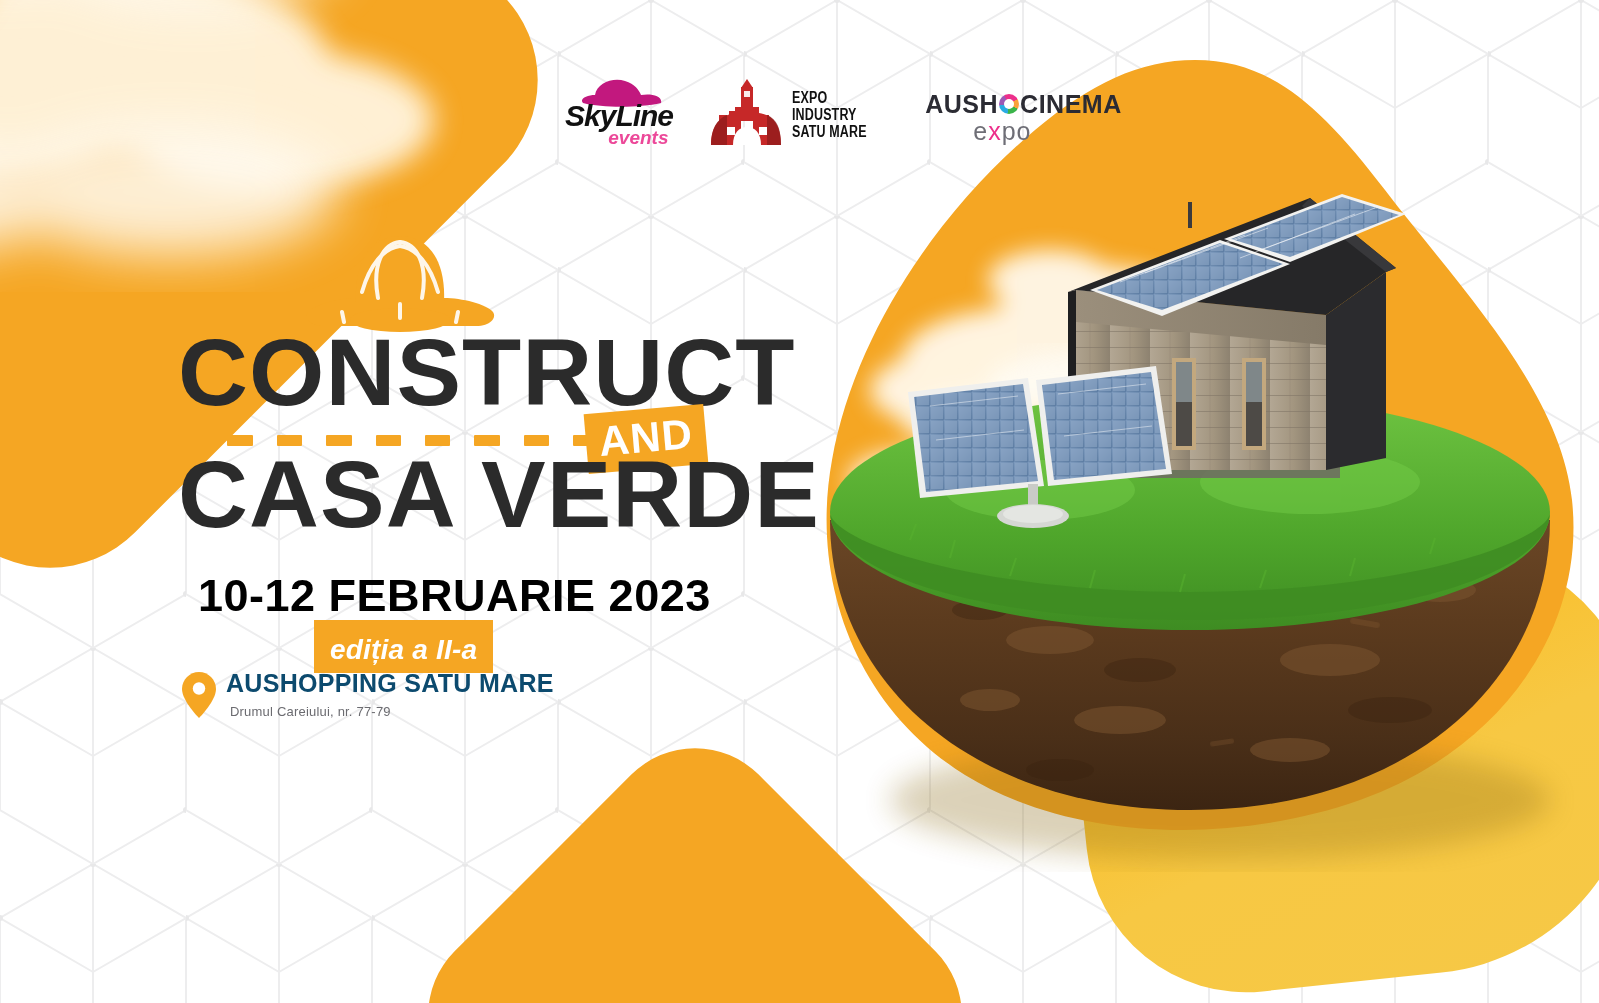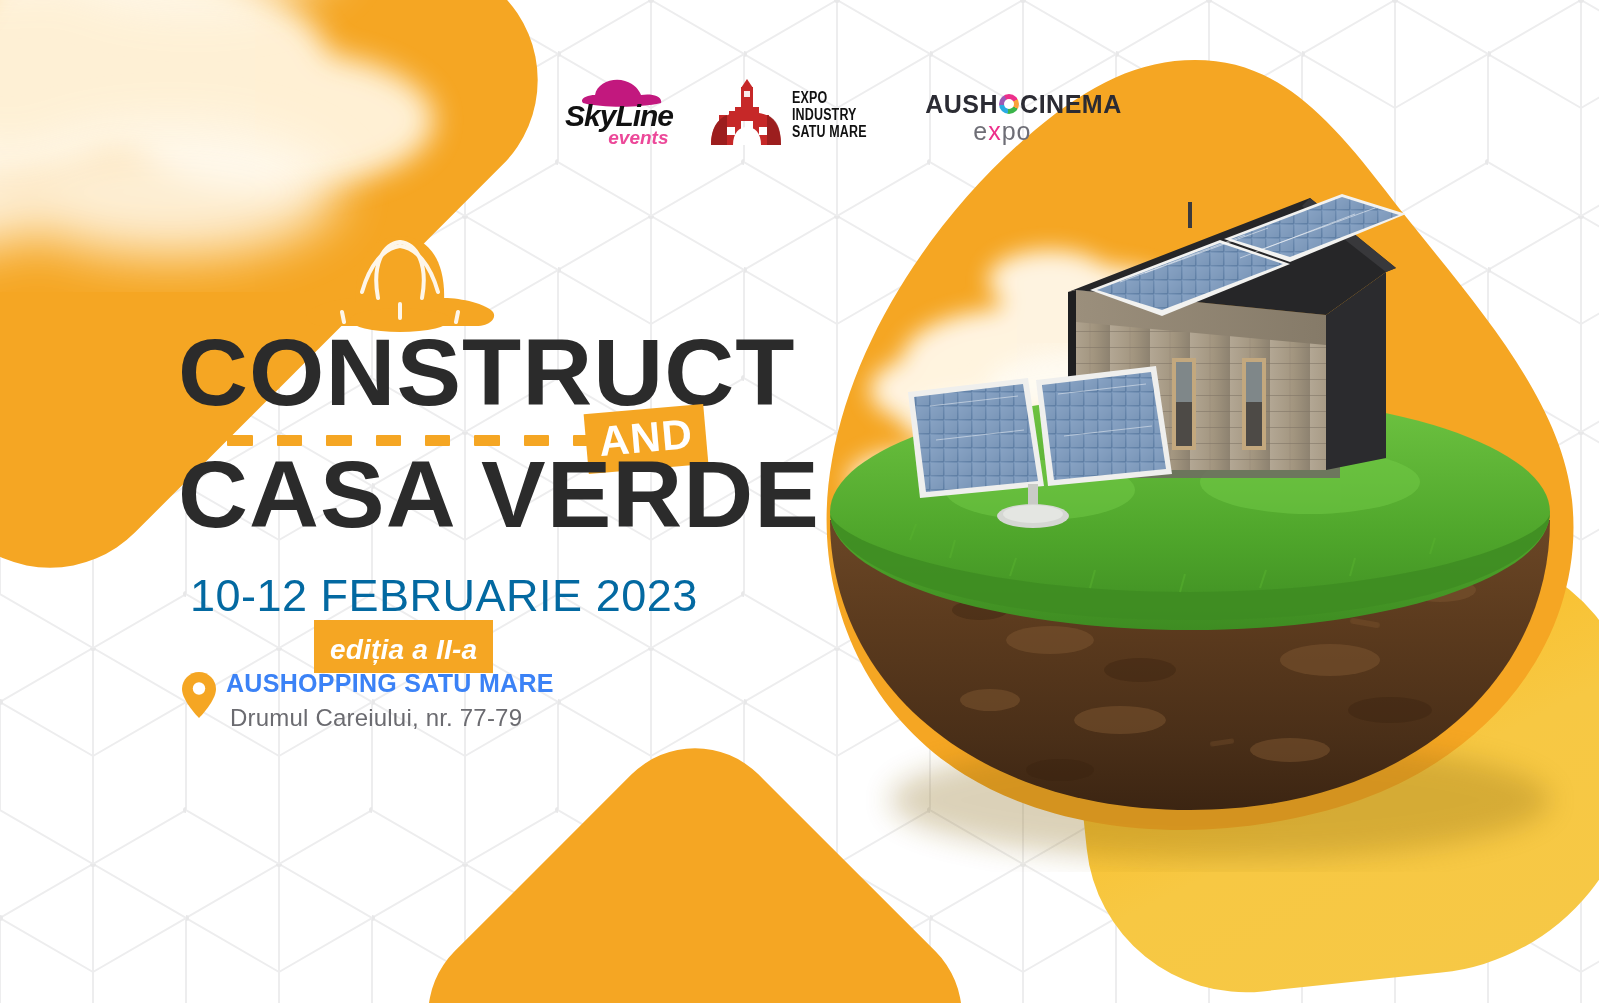--- a/index.html
+++ b/index.html
@@ -161,23 +161,23 @@
     font-weight:bold;
     font-size:42px;
     line-height:42px;
     padding:8px 13px 10px 13px;
     transform:rotate(-5deg);
     letter-spacing:1px;
   }
 
   
   .date-line {
-    position:absolute; left:190px; top:570px;
-    font-size:45px; font-weight:normal;
-    color:#0369a1;
+    position:absolute; left:198px; top:570px;
+    font-size:45px; font-weight:bold;
+    color:#000000;
     letter-spacing:0.5px;
     white-space:nowrap;
   }
   .edition-badge {
     position:absolute; left:314px; top:620px;
     background:#F5A623;
     color:#ffffff;
     font-size:28px; font-weight:bold; font-style:italic;
     padding:14px 16px 7px 16px;
     letter-spacing:0.2px;
@@ -187,26 +187,26 @@
   
   .venue { position:absolute; left:182px; top:668px; width:540px; }
   .pin {
     position:absolute; left:0; top:4px;
     width:34px; height:46px;
   }
   .venue-lines {
     margin-left:44px;
   }
   .venue-line {
-    font-size:25px; font-weight:bold; color:#3b82f6;
+    font-size:25px; font-weight:bold; color:#0c4a6e;
     line-height:30px; letter-spacing:0.3px; white-space:nowrap;
   }
   .venue-addr {
     margin-left:48px;
-    font-size:24px; color:#6B6B70;
+    font-size:13px; color:#6B6B70;
     margin-top:6px; letter-spacing:0.2px;
   }
 
   
   .scene { position:absolute; left:790px; top:140px; width:800px; height:750px; }
 </style>
 </head>
 <body>
 
 <div class="poster">

